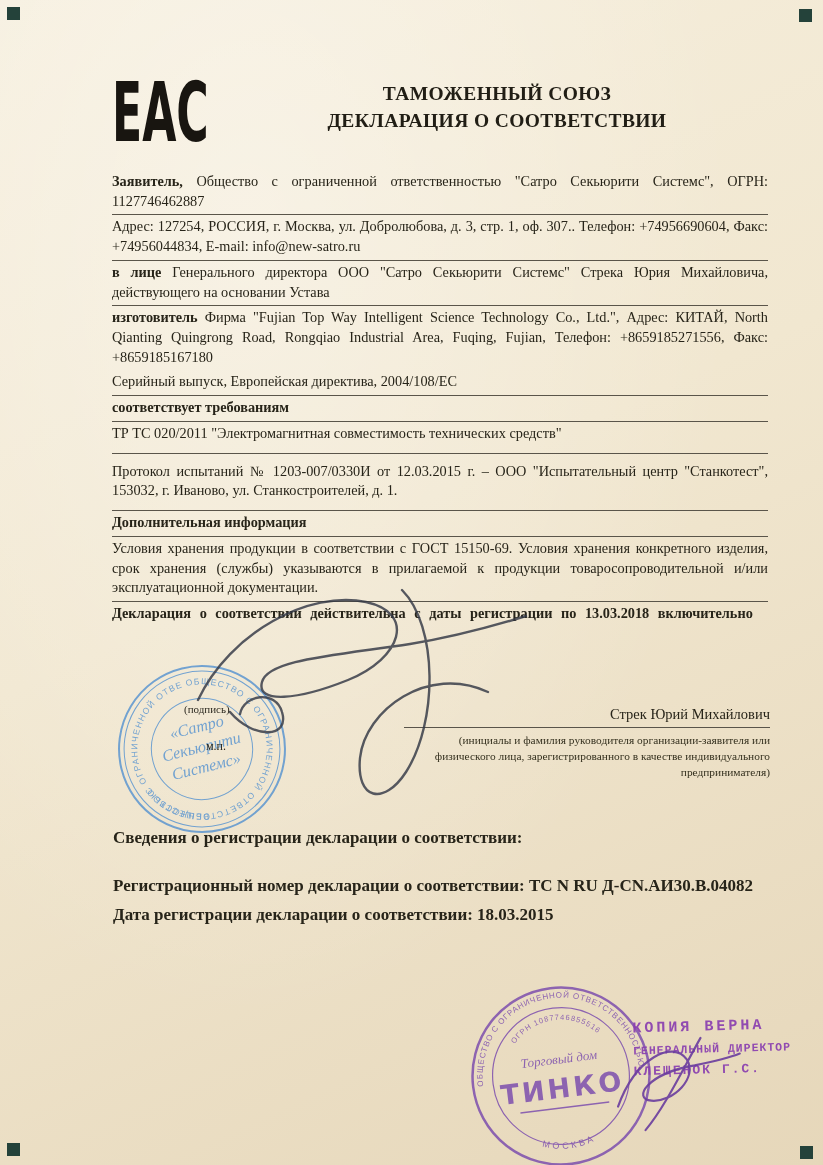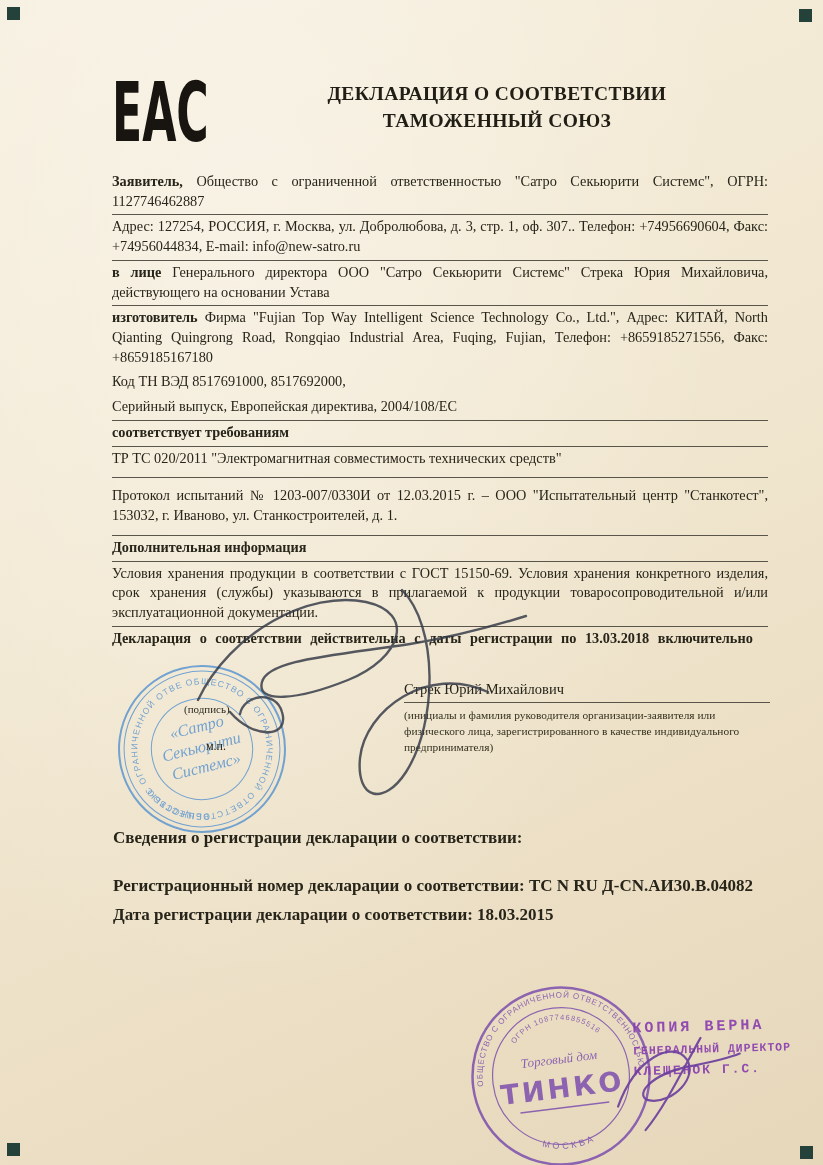--- a/index.html
+++ b/index.html
@@ -31,21 +31,21 @@
   .row .b { font-weight:bold; }
   .row.bold { font-weight:bold; }
   .row.stretch { word-spacing:5px; }
   .row.pre-gap { margin-top:6px; }
   .row.post-gap { padding-bottom:9px; }
 
   .sig-script { position:absolute; left:170px; top:572px; width:380px; height:250px; z-index:6; pointer-events:none; }
   .stamp-blue { position:absolute; left:116px; top:663px; width:172px; height:172px; transform:rotate(-14deg); opacity:.78; z-index:4; }
   .podpis { position:absolute; left:184px; top:703px; font-size:11px; z-index:7; color:#2c2920; }
   .mp { position:absolute; left:206px; top:739px; font-size:12px; z-index:7; color:#2c2920; }
-  .sig-right { position:absolute; left:404px; top:681px; width:366px; text-align:left; z-index:5; }
+  .sig-right { position:absolute; left:404px; top:706px; width:366px; text-align:right; z-index:5; }
   .sig-name { font-size:14.5px; padding-bottom:4px; }
   .sig-note { font-size:11.4px; line-height:1.42; border-top:1px solid #59544a; padding-top:4px; color:#35311f; }
 
   .reg { position:absolute; left:113px; top:828px; width:655px; font-weight:bold; font-size:17px; }
   .reg-num { margin-top:28px; }
   .reg-date { margin-top:9px; }
 
   .stamp-tinko { position:absolute; left:468px; top:983px; width:186px; height:186px; transform:rotate(-7deg); opacity:.85; z-index:3; }
   .copy-stamp { position:absolute; left:633px; top:1018px; width:182px; color:#8a3fb0;
     font-family:"Liberation Mono", monospace; font-weight:bold; transform:rotate(-1.5deg); opacity:.92; z-index:4; }
@@ -62,31 +62,30 @@
   <div class="corner c-tl"></div>
   <div class="corner c-tr"></div>
   <div class="corner c-bl"></div>
   <div class="corner c-br"></div>
 
   <div class="header">
     <div class="eac-box">
       <span class="eac">EAC</span>
     </div>
     <div class="titles">
+      <div>ТАМОЖЕННЫЙ СОЮЗ</div>
       <div>ДЕКЛАРАЦИЯ О СООТВЕТСТВИИ</div>
-      <div>ТАМОЖЕННЫЙ СОЮЗ</div>
     </div>
   </div>
 
   <div class="doc-body">
     <div class="row u"><span class="b">Заявитель,</span> <span>Общество с ограниченной ответственностью "Сатро Секьюрити Системс", ОГРН: 1127746462887</span></div>
     <div class="row u"><span>Адрес: 127254, РОССИЯ, г. Москва, ул. Добролюбова, д. 3, стр. 1, оф. 307.. Телефон: +74956690604, Факс: +74956044834, E-mail: info@new-satro.ru</span></div>
     <div class="row u"><span class="b">в лице</span> <span>Генерального директора ООО "Сатро Секьюрити Системс" Стрека Юрия Михайловича, действующего на основании Устава</span></div>
     <div class="row"><span class="b">изготовитель</span> <span>Фирма "Fujian Top Way Intelligent Science Technology Co., Ltd.", Адрес: КИТАЙ, North Qianting Quingrong Road, Rongqiao Industrial Area, Fuqing, Fujian, Телефон: +8659185271556, Факс: +8659185167180</span></div>
-    <div class="row"><span>Код ТН ВЭД 8517691000, 8517692000,</span></div>
     <div class="row u"><span>Серийный выпуск, Европейская директива, 2004/108/ЕС</span></div>
     <div class="row u bold"><span>соответствует требованиям</span></div>
     <div class="row u post-gap"><span>ТР ТС 020/2011 "Электромагнитная совместимость технических средств"</span></div>
     <div class="row u pre-gap post-gap"><span>Протокол испытаний № 1203-007/0330И от 12.03.2015 г. – ООО "Испытательный центр "Станкотест", 153032, г. Иваново, ул. Станкостроителей, д. 1.</span></div>
     <div class="row u bold"><span>Дополнительная информация</span></div>
     <div class="row u"><span>Условия хранения продукции в соответствии с ГОСТ 15150-69. Условия хранения конкретного изделия, срок хранения (службы) указываются в прилагаемой к продукции товаросопроводительной и/или эксплуатационной документации.</span></div>
     <div class="row bold stretch"><span>Декларация о соответствии действительна с даты регистрации по 13.03.2018 включительно</span></div>
   </div>
 
   <svg class="sig-script" viewBox="0 0 380 250">

